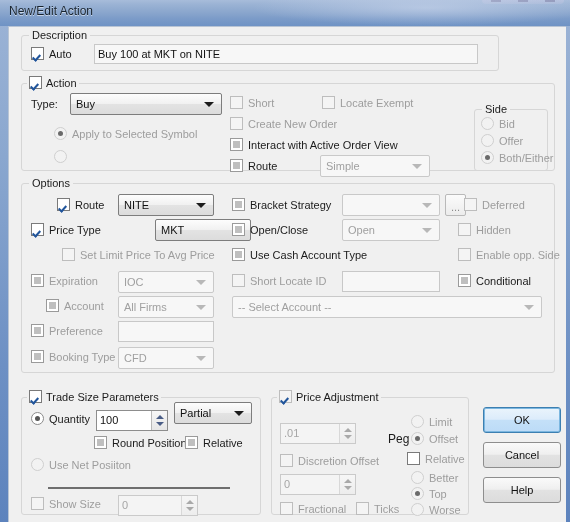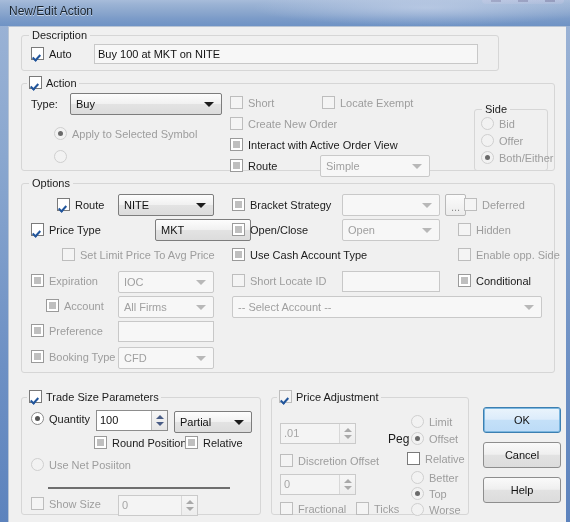--- a/index.html
+++ b/index.html
@@ -385,21 +385,21 @@
         <span class="rd sel on"></span>
         <span>Quantity</span>
       </div>
       <div class="spin" style="left:74px; top:12px; width:72px;">
         <span class="sv">100</span>
         <span class="sb">
           <span class="up"></span>
           <span class="dn"></span>
         </span>
       </div>
-      <div class="combo" style="left:152px; top:13px; width:78px;">
+      <div class="combo" style="left:152px; top:4px; width:78px;">
         <span class="cv">Partial</span>
         <span class="arw"></span>
       </div>
 
       <div class="row" style="left:72px; top:38px;">
         <span class="cb tri"></span>
         <span>Round Position</span>
       </div>
       <div class="row" style="left:163px; top:38px;">
         <span class="cb tri"></span>

